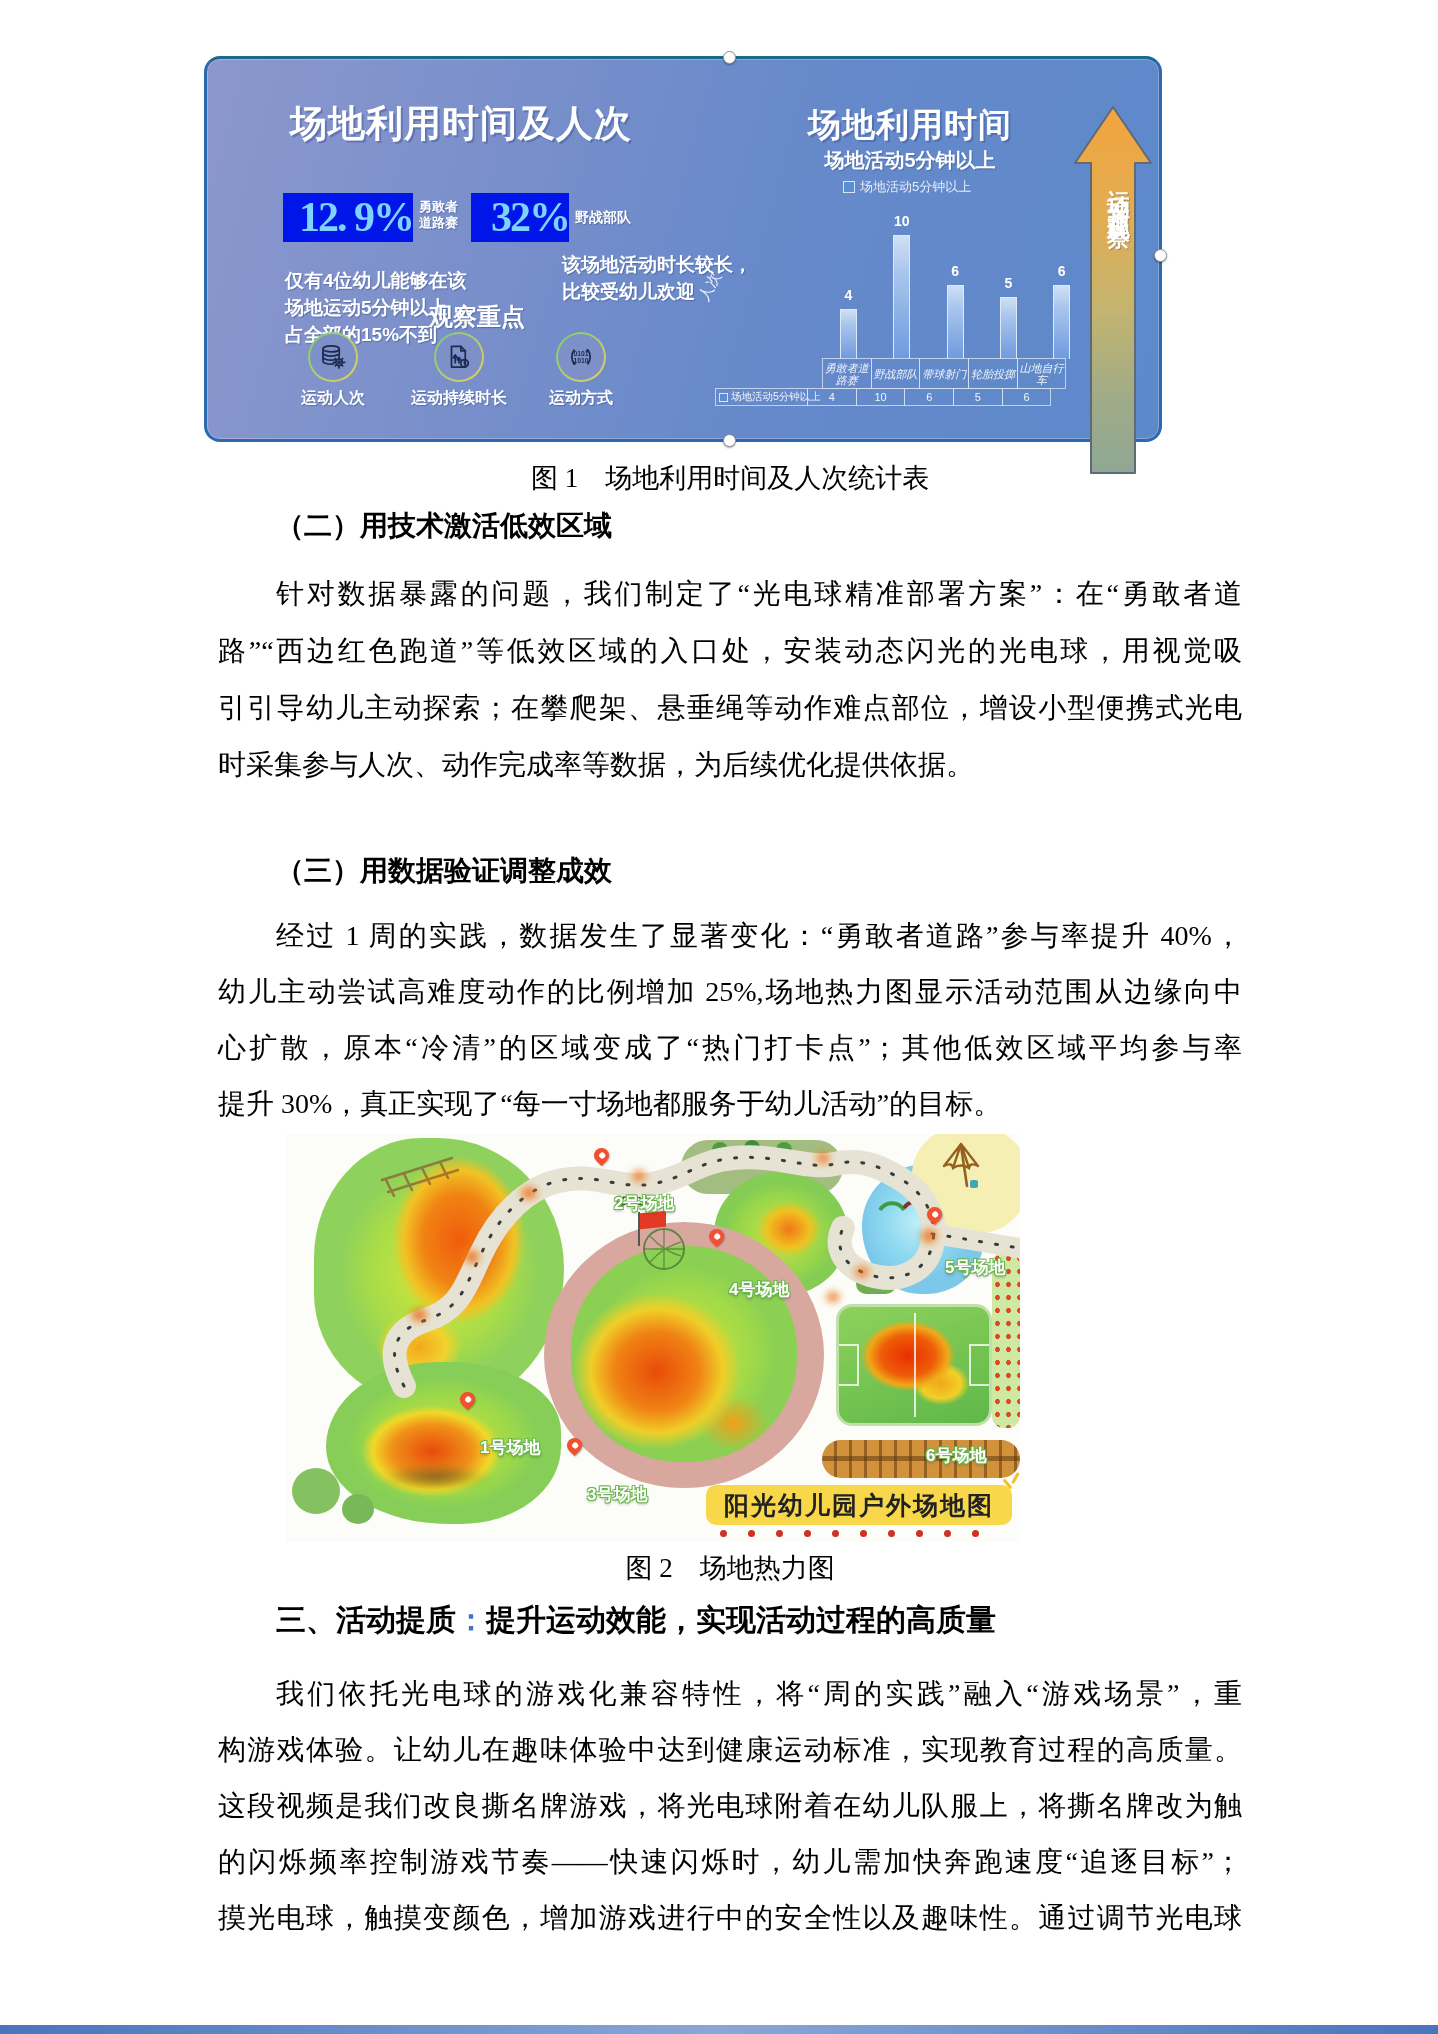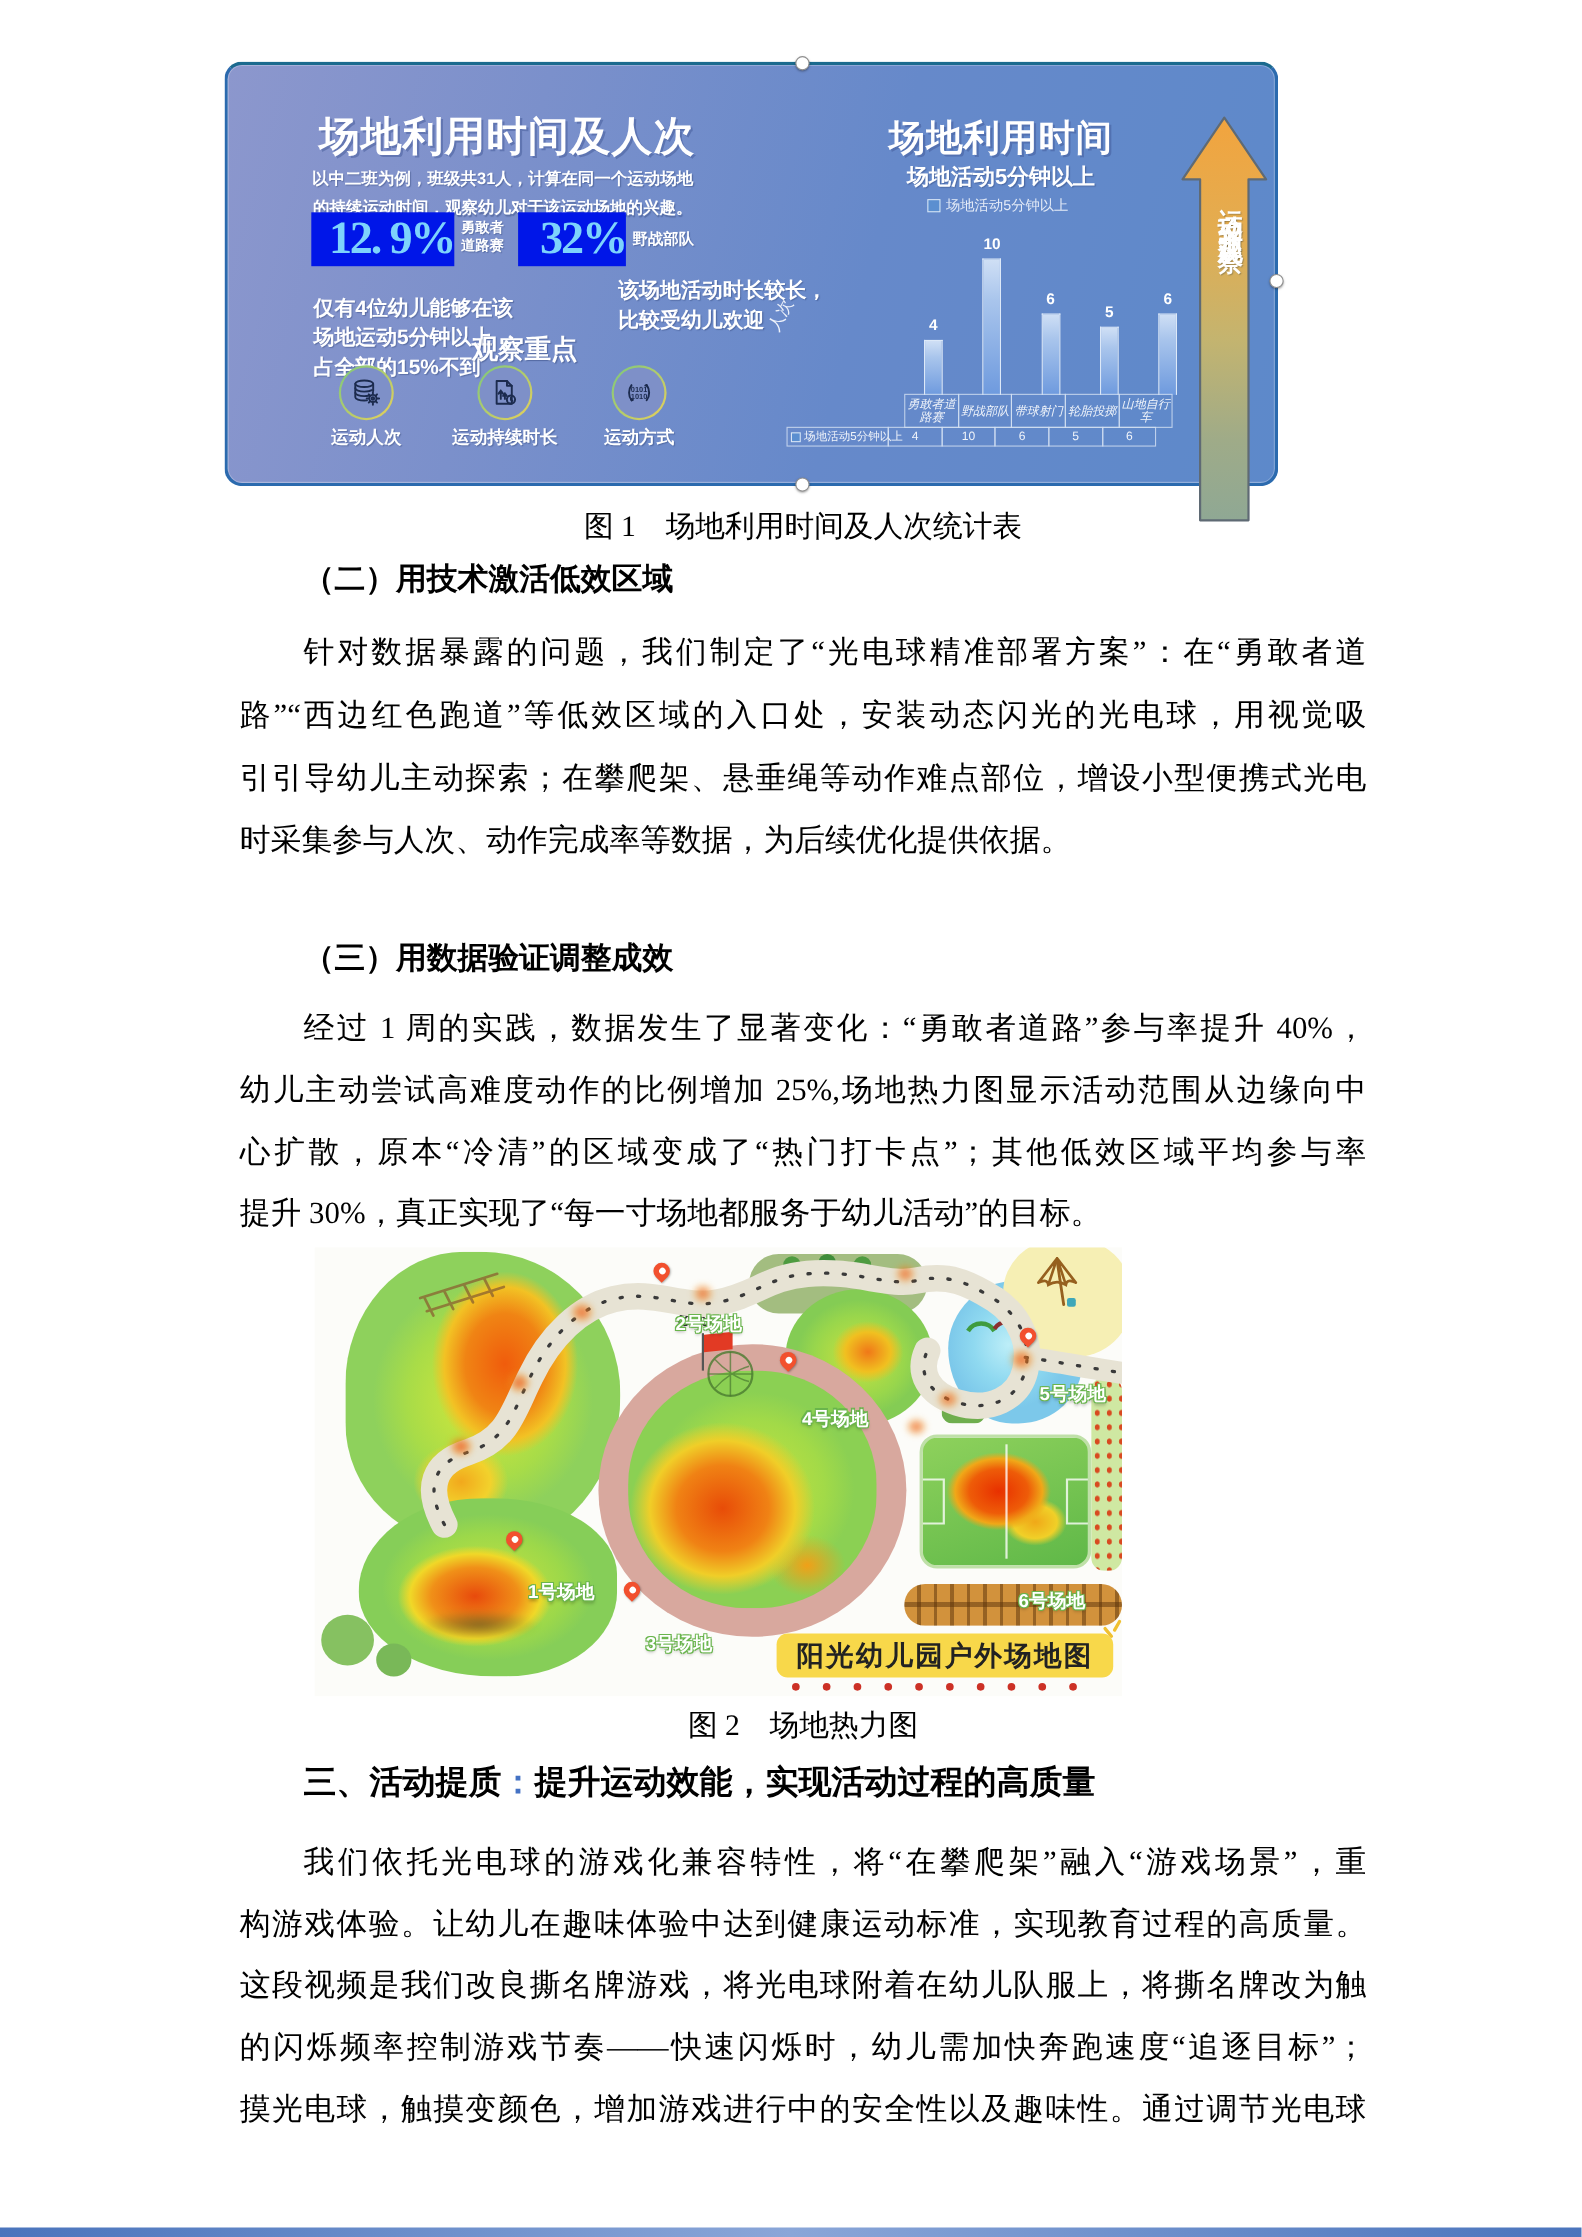--- a/index.html
+++ b/index.html
@@ -101,24 +101,20 @@
 <body>
 
 <div class="page">
 
   <div class="fig1">
     <span class="handle" style="left:516px;top:-8px;"></span>
     <span class="handle" style="left:516px;bottom:-8px;"></span>
     <span class="handle" style="right:-8px;top:190px;"></span>
 
     <div class="f1-title">场地利用时间及人次</div>
-    <div class="f1-sub">
-      <div>以中二班为例，班级共31人，计算在同一个运动场地</div>
-      <div>的持续运动时间，观察幼儿对于该运动场地的兴趣。</div>
-    </div>
 
     <div class="statbox" style="left:76px;top:134px;width:130px;background:#0016e8;">12. 9%</div>
     <div class="statlbl" style="left:212px;top:140px;">
       <div>勇敢者</div>
       <div>道路赛</div>
     </div>
     <div class="statbox" style="left:264px;top:134px;width:98px;background:#0016e8;">32%</div>
     <div class="statlbl" style="left:368px;top:150px;font-size:14px;">野战部队</div>
 
     <div class="desc" style="left:78px;top:208px;">
@@ -390,21 +386,21 @@
       </div>
     <div class="spark" style="left:728px;top:338px;transform:rotate(30deg);"></div>
     <div class="spark" style="left:720px;top:344px;transform:rotate(-40deg);"></div>
   </div>
 
   <div class="caption" style="top:1550px;">图 2　场地热力图</div>
 
   <div class="h-sec h4" style="top:1600px;"><span>三、活动提质</span><span class="colon">：</span><span>提升运动效能，实现活动过程的高质量</span></div>
 
   <div class="para" style="top:1666px;">
-    <div class="ln jl first" style="line-height:56px;">我们依托光电球的游戏化兼容特性，将“在攀爬架”融入“游戏场景”，重</div>
+    <div class="ln jl first" style="line-height:56px;">我们依托光电球的游戏化兼容特性，将“周的实践”融入“游戏场景”，重</div>
     <div class="ln jl" style="line-height:56px;">构游戏体验。让幼儿在趣味体验中达到健康运动标准，实现教育过程的高质量。</div>
     <div class="ln jl" style="line-height:56px;">这段视频是我们改良撕名牌游戏，将光电球附着在幼儿队服上，将撕名牌改为触</div>
     <div class="ln jl" style="line-height:56px;">的闪烁频率控制游戏节奏——快速闪烁时，幼儿需加快奔跑速度“追逐目标”；</div>
     <div class="ln jl" style="line-height:56px;">摸光电球，触摸变颜色，增加游戏进行中的安全性以及趣味性。通过调节光电球</div>
   </div>
 
   <div class="bottom-strip"></div>
 </div>
 
 </body></html>

